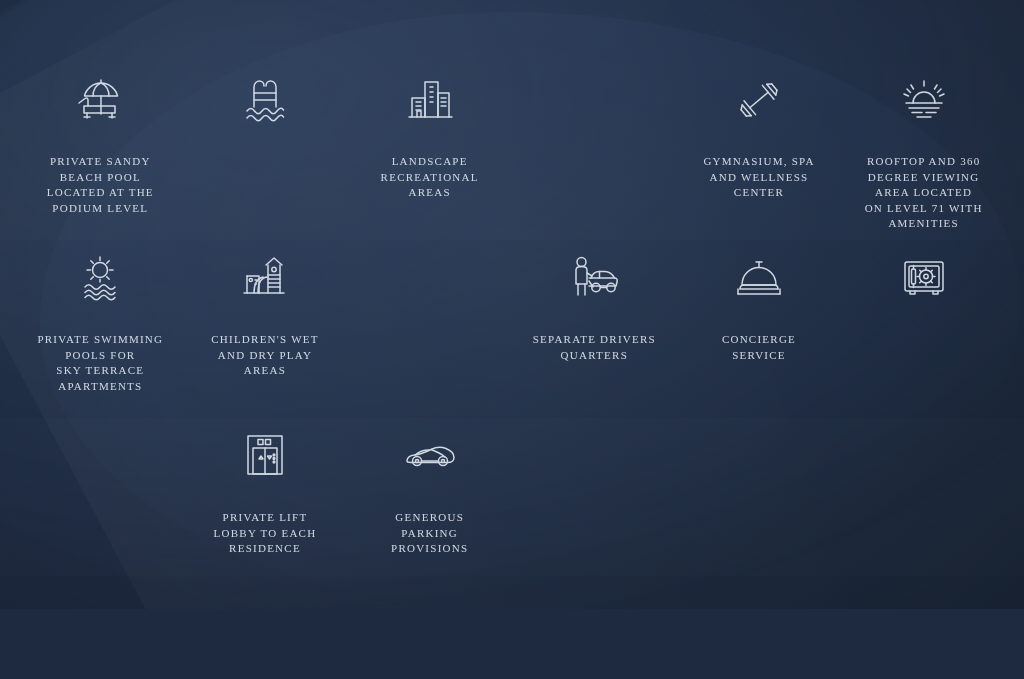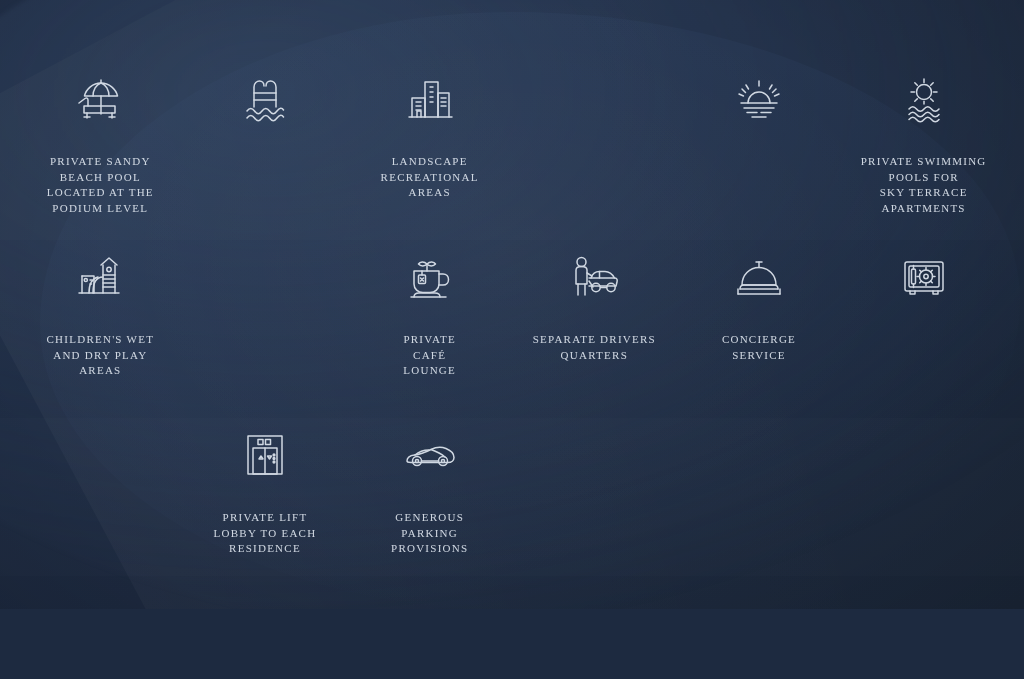--- a/index.html
+++ b/index.html
@@ -180,39 +180,64 @@
       <div class="label">LANDSCAPE
 RECREATIONAL
 AREAS</div>
     </div>
 
     <div class="cell empty">
       <div class="label"></div>
     </div>
 
 
+    <div class="cell">
+      <div class="icon-wrap">
+        <svg width="58" height="54" viewBox="0 0 58 54">
+          <g transform="rotate(-40 29 27)">
+            <path d="M17 27 L41 27"></path>
+            <path d="M13 20 L13 34"></path>
+            <path d="M17 18 L17 36"></path>
+            <path d="M9 23 L9 31"></path>
+            <path d="M45 20 L45 34"></path>
+            <path d="M41 18 L41 36"></path>
+            <path d="M49 23 L49 31"></path>
+            <path d="M9 23 L13 20 M9 31 L13 34"></path>
+            <path d="M49 23 L45 20 M49 31 L45 34"></path>
+          </g>
+        </svg>
+      </div>
+      <div class="label">GYMNASIUM, SPA
+AND WELLNESS
+CENTER</div>
+    </div>
 
     <div class="cell">
       <div class="icon-wrap">
         <svg width="58" height="54" viewBox="0 0 58 54">
           <path d="M18 30 A11 11 0 0 1 40 30"></path>
           <path d="M29 8 L29 13"></path>
           <path d="M16 12 L18.5 16"></path>
           <path d="M42 12 L39.5 16"></path>
           <path d="M9 21 L13.5 23"></path>
           <path d="M49 21 L44.5 23"></path>
           <path d="M12 16 L15.5 19.5"></path>
           <path d="M46 16 L42.5 19.5"></path>
           <path d="M11 30 L47 30"></path>
           <path d="M14 35 L44 35"></path>
           <path d="M17 39.5 L27 39.5"></path>
           <path d="M31 39.5 L41 39.5"></path>
           <path d="M22 44 L36 44"></path>
         </svg>
       </div>
+      <div class="label">ROOFTOP AND 360
+DEGREE VIEWING
+AREA LOCATED
+ON LEVEL 71 WITH
+AMENITIES</div>
     </div>
 
     <div class="cell">
       <div class="icon-wrap">
         <svg width="58" height="54" viewBox="0 0 58 54">
           <circle cx="29" cy="19" r="7.5"></circle>
           <path d="M29 6 L29 9.5"></path>
           <path d="M29 28.5 L29 31"></path>
           <path d="M16 19 L19.5 19"></path>
           <path d="M38.5 19 L42 19"></path>
@@ -254,39 +279,20 @@
       </div>
       <div class="label">CHILDREN'S WET
 AND DRY PLAY
 AREAS</div>
     </div>
 
     <div class="cell empty">
       <div class="label"></div>
     </div>
 
-    <div class="cell">
-      <div class="icon-wrap">
-        <svg width="58" height="54" viewBox="0 0 58 54">
-          <path d="M13 20 L38 20 L38 33 C38 38 34 41.5 29 41.5 L22 41.5 C17 41.5 13 38 13 33 Z"></path>
-          <path d="M38 23 L42 23 C45.5 23 47.5 25.5 47.5 28.5 C47.5 31.5 45.5 34 42 34 L38 34"></path>
-          <path d="M10 46 L45 46"></path>
-          <path d="M13 46 C13 43.5 15 42 18 42 L34 42 C37 42 39 43.5 39 46"></path>
-          <path d="M26 20 L26 13"></path>
-          <path d="M26 13 C23 10 19 10.5 17.5 13 C19.5 15.5 24 15.5 26 13 Z"></path>
-          <path d="M26 13 C29 10 33 10.5 34.5 13 C32.5 15.5 28 15.5 26 13 Z"></path>
-          <path d="M21 24 L21 20"></path>
-          <rect x="17.5" y="24" width="7" height="8.5" rx="1"></rect>
-          <path d="M19.5 27 L22.5 30 M22.5 27 L19.5 30"></path>
-        </svg>
-      </div>
-      <div class="label">PRIVATE
-CAFÉ
-LOUNGE</div>
-    </div>
 
 
     <div class="cell">
       <div class="icon-wrap">
         <svg width="58" height="54" viewBox="0 0 58 54">
           <circle cx="16.5" cy="11" r="4.5"></circle>
           <path d="M11 19 C11 16.5 13 15.5 16.5 15.5 C20 15.5 22 16.5 22 19 L22 33 L11 33 Z"></path>
           <path d="M13 33 L13 44"></path>
           <path d="M20 33 L20 44"></path>
           <path d="M22 22 L27 25"></path>

